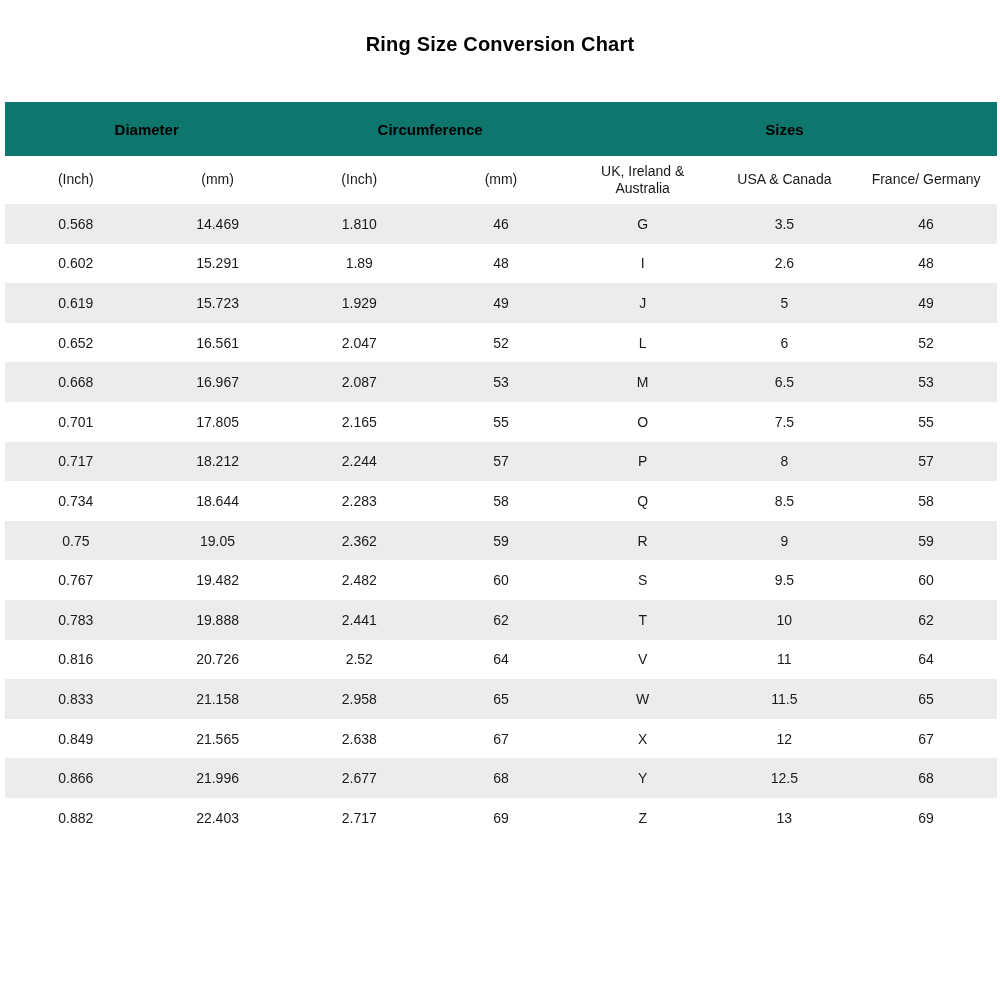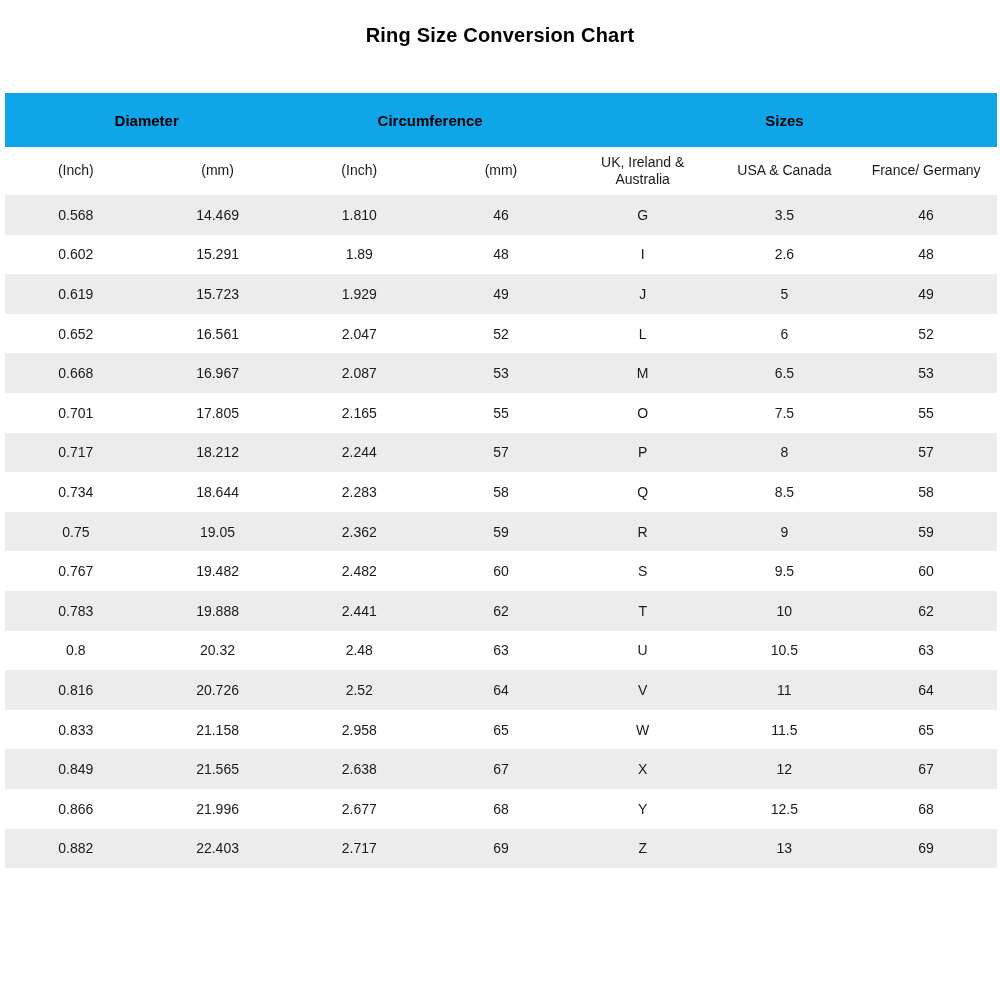--- a/index.html
+++ b/index.html
@@ -7,21 +7,21 @@
     margin: 0;
     padding: 0;
     width: 1000px;
     height: 1000px;
     background: #ffffff;
     font-family: "Liberation Sans", sans-serif;
     color: #1a1a1a;
   }
   .page-title {
     margin: 0;
-    padding-top: 24px;
+    padding-top: 33px;
     text-align: center;
     font-size: 20px;
     font-weight: bold;
     letter-spacing: 0.2px;
     color: #000000;
   }
   .table-wrap {
     margin: 46px 3px 0 5px;
   }
   table.ring-table {
@@ -30,21 +30,21 @@
     table-layout: fixed;
   }
   table.ring-table col { width: 14.2857%; }
   th, td {
     text-align: center;
     vertical-align: middle;
     padding: 0 4px;
     font-weight: normal;
   }
   tr.group-row th {
-    background: #0ea5e9;
+    background: #0f766e;
     height: 54px;
     font-size: 15px;
     font-weight: bold;
     color: #000000;
     margin-left: 9px;
   }
   tr.sub-row th {
     background: #ffffff;
     height: 48px;
     font-size: 14px;
@@ -185,29 +185,20 @@
         <tr>
           <td>0.783</td>
           <td>19.888</td>
           <td>2.441</td>
           <td>62</td>
           <td>T</td>
           <td>10</td>
           <td>62</td>
         </tr>
         <tr>
-          <td>0.8</td>
-          <td>20.32</td>
-          <td>2.48</td>
-          <td>63</td>
-          <td>U</td>
-          <td>10.5</td>
-          <td>63</td>
-        </tr>
-        <tr>
           <td>0.816</td>
           <td>20.726</td>
           <td>2.52</td>
           <td>64</td>
           <td>V</td>
           <td>11</td>
           <td>64</td>
         </tr>
         <tr>
           <td>0.833</td>

